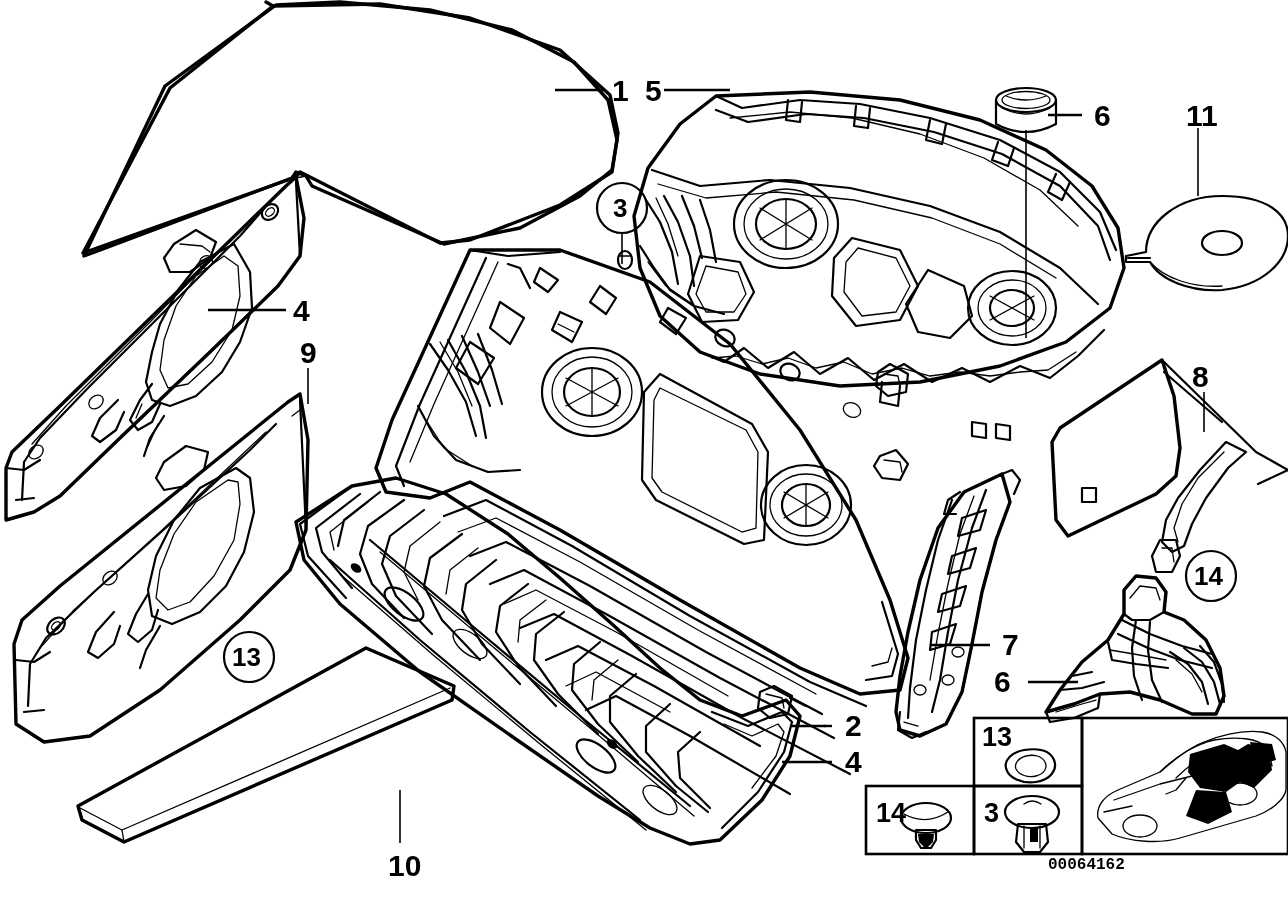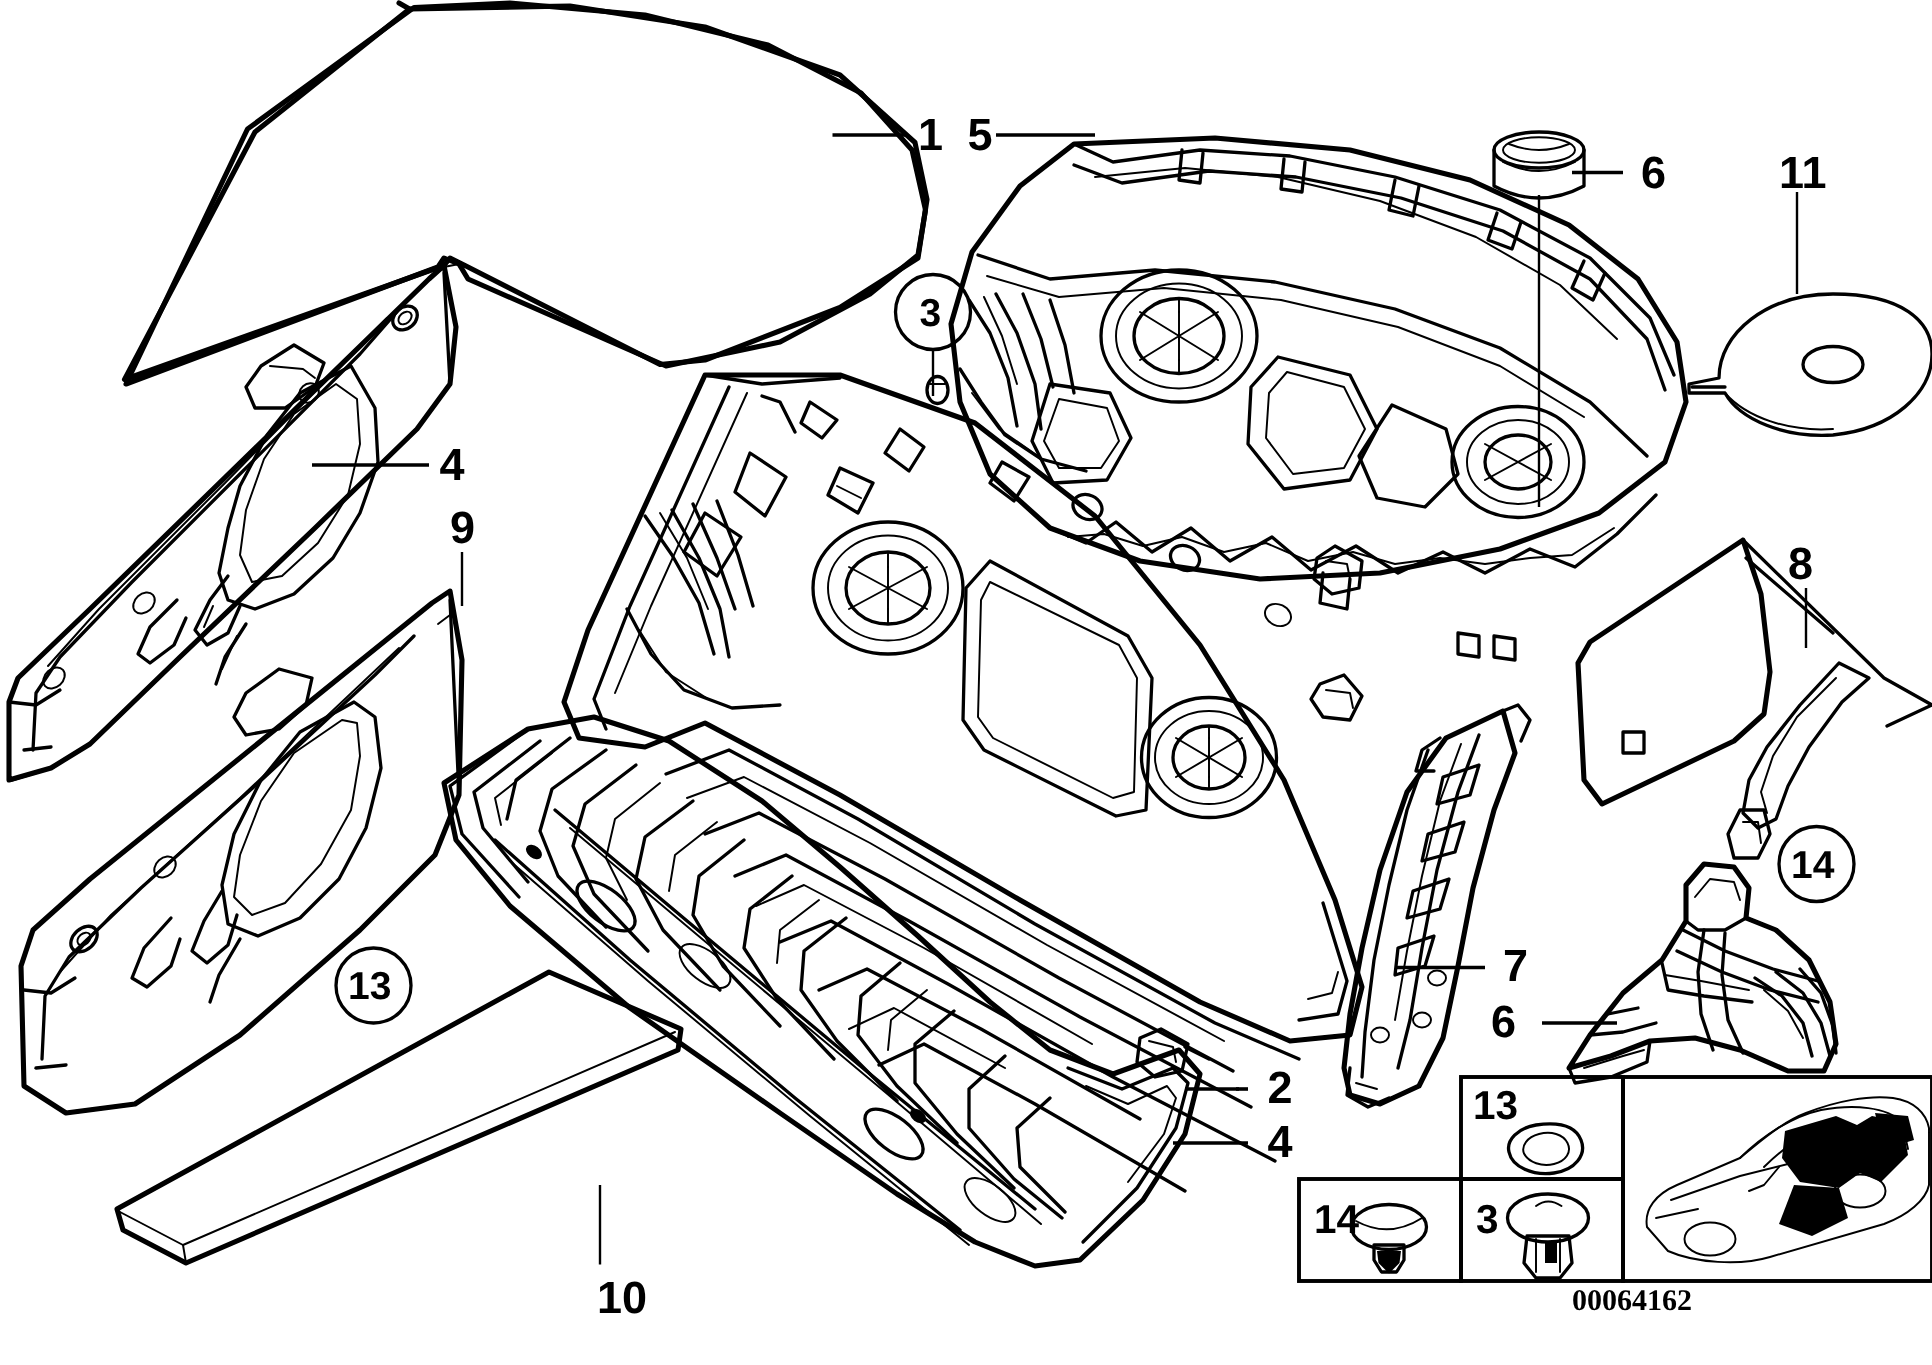--- a/index.html
+++ b/index.html
@@ -36,23 +36,23 @@
     font-family: "Liberation Sans", sans-serif;
     font-weight: bold;
     font-size: 27px;
     color: #000;
     line-height: 27px;
   }
   #diagram-number {
     position: absolute;
     left: 1048px;
     top: 856px;
-    font-family: Liberation Serif, serif;
+    font-family: Liberation Mono, monospace;
     font-weight: bold;
-    font-size: 20px;
+    font-size: 16px;
     letter-spacing: 0px;
     color: #000;
   }
   .circ-num {
     position: absolute;
     font-family: "Liberation Sans", sans-serif;
     font-weight: bold;
     font-size: 26px;
     color: #000;
     line-height: 26px;
@@ -484,21 +484,21 @@
   <div class="circ-num" style="left:613px; top:195px;">3</div>
   <div class="callout" style="left:293px; top:296px;">4</div>
   <div class="callout" style="left:300px; top:338px;">9</div>
   <div class="callout" style="left:1192px; top:362px;">8</div>
   <div class="circ-num" style="left:1194px; top:563px;">14</div>
   <div class="callout" style="left:1002px; top:630px;">7</div>
   <div class="callout" style="left:994px; top:667px;">6</div>
   <div class="circ-num" style="left:232px; top:644px;">13</div>
   <div class="callout" style="left:845px; top:711px;">2</div>
   <div class="callout" style="left:845px; top:747px;">4</div>
-  <div class="callout" style="left:398px; top:851px;">10</div>
+  <div class="callout" style="left:388px; top:851px;">10</div>
 
   <div class="legend-num" style="left:982px; top:724px;">13</div>
   <div class="legend-num" style="left:876px; top:800px;">14</div>
   <div class="legend-num" style="left:984px; top:800px;">3</div>
 
   <div id="diagram-number">00064162</div>
 
 </div>
 
 </body></html>

